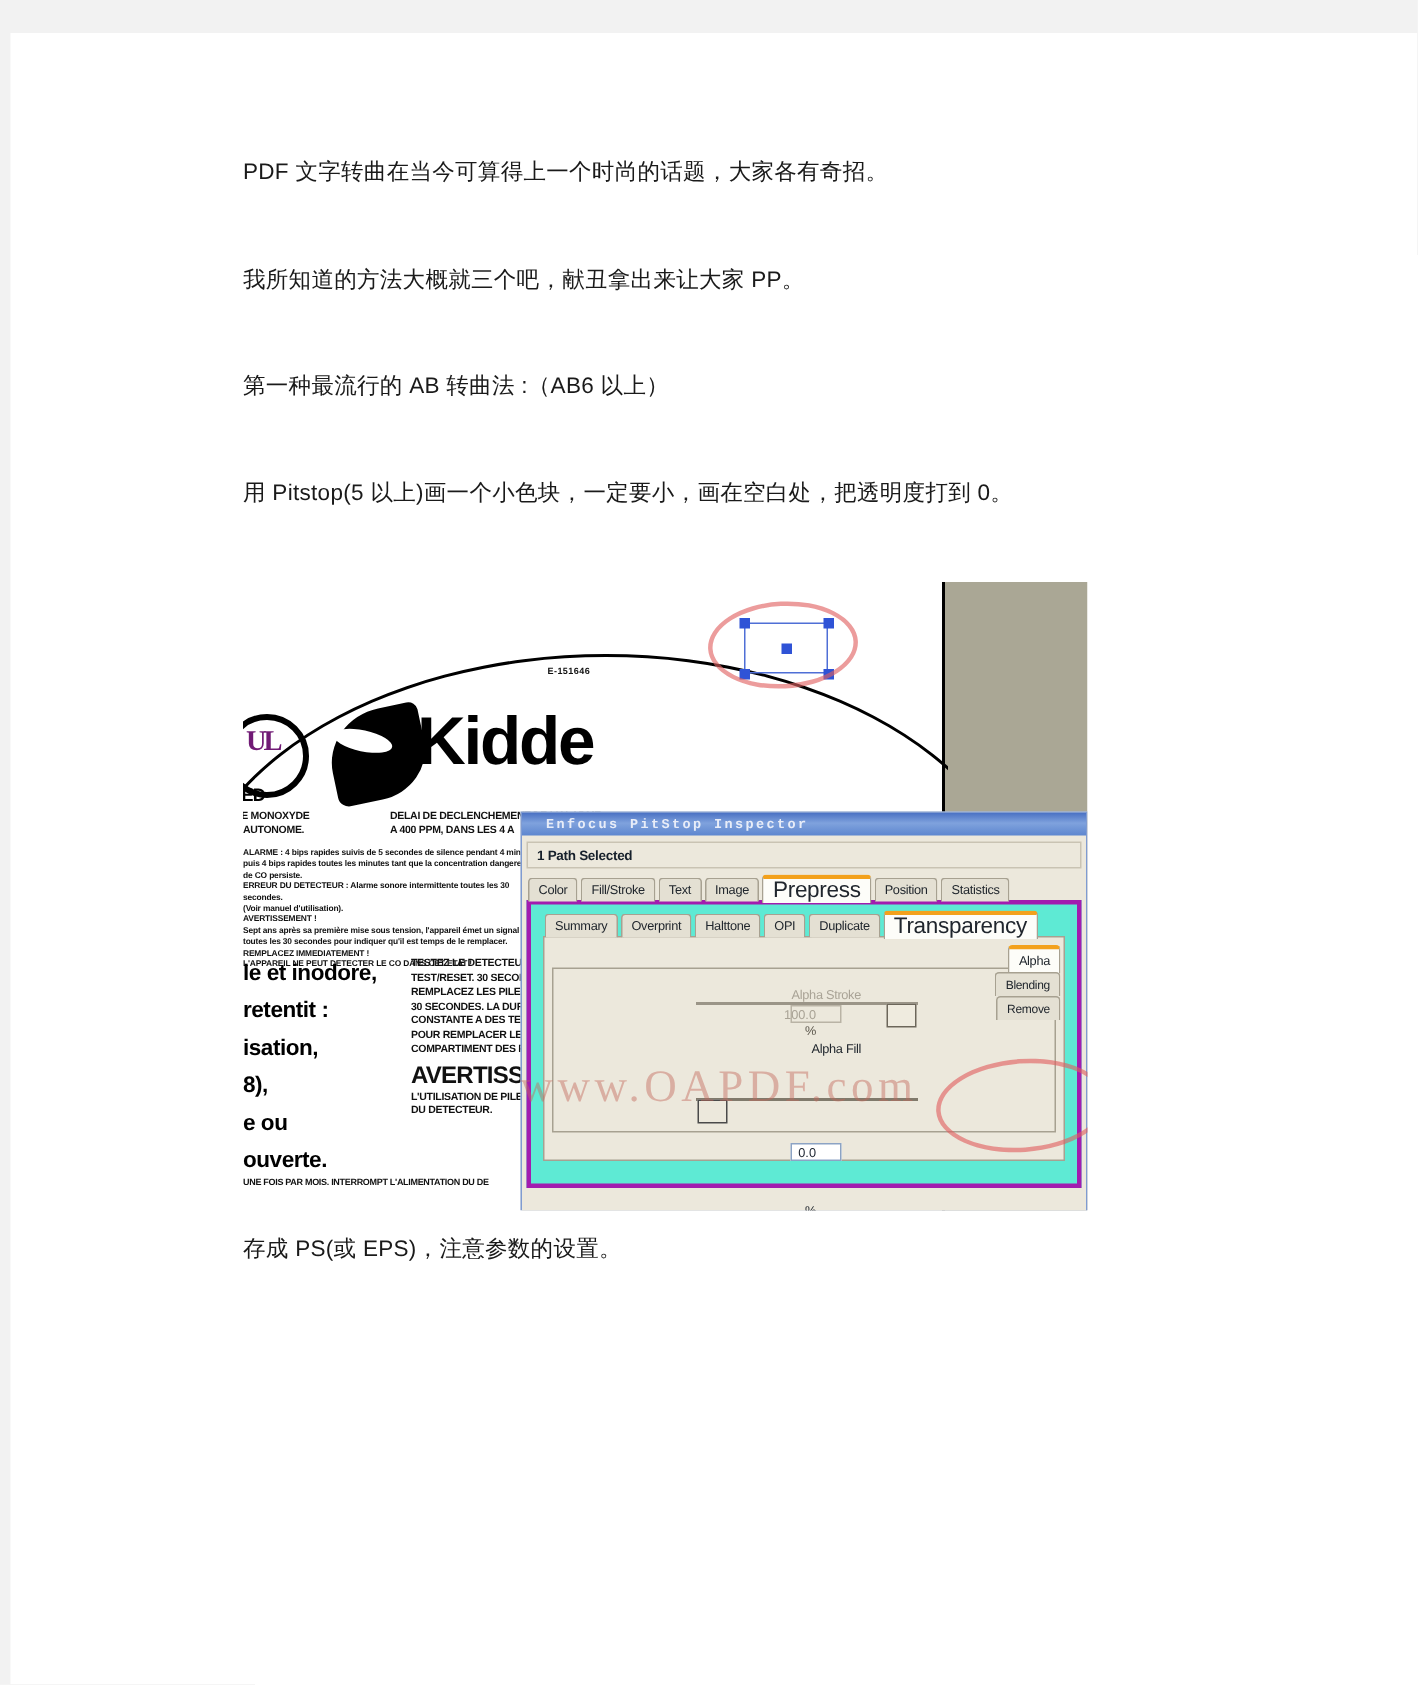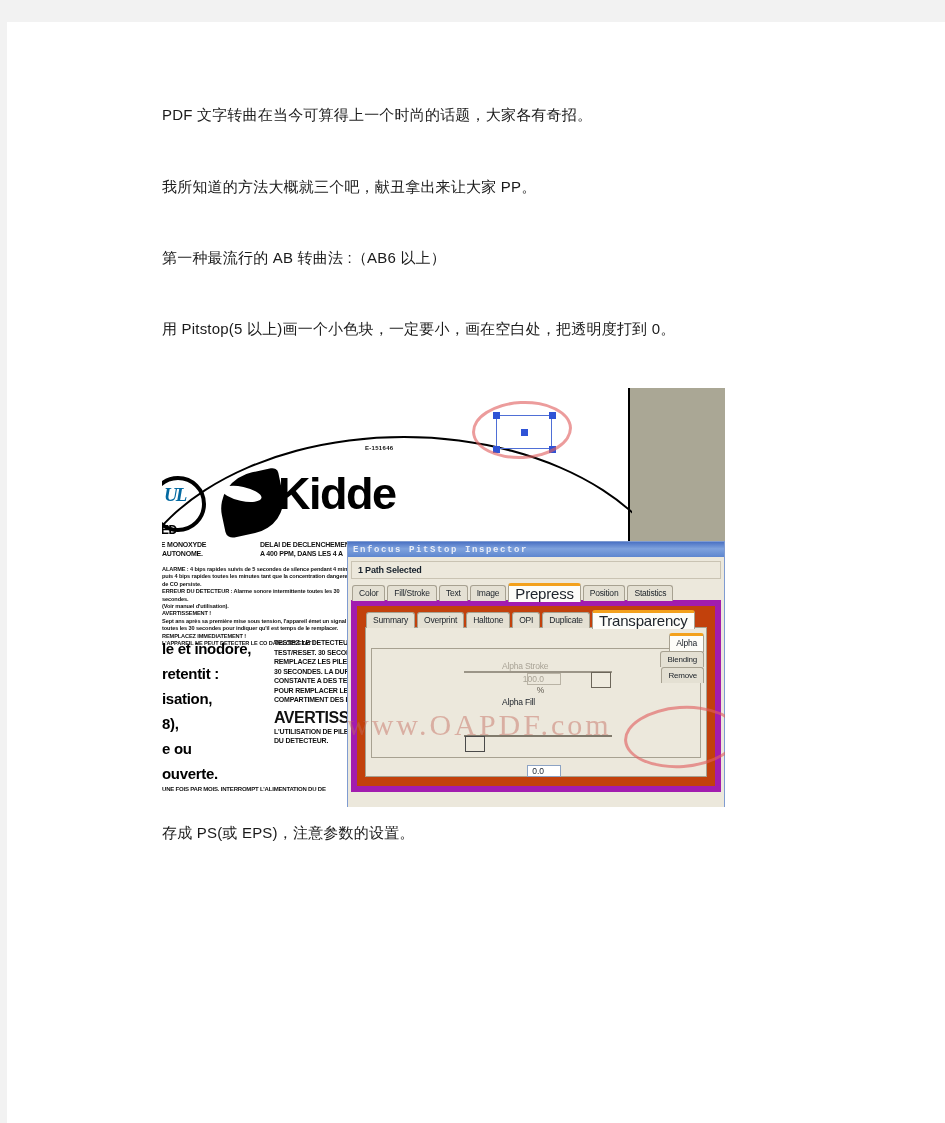--- a/index.html
+++ b/index.html
@@ -105,22 +105,21 @@
     height: 48px;
     border: 4px solid #000;
     border-radius: 50%;
   }
   .ul-letters {
     position: absolute;
     left: 2px;
     top: 96px;
     font-size: 19px;
     font-weight: bold;
-    font-style: italic;
-    color: #0369a1;
+    color: #701a75;
     font-family: "Liberation Serif", serif;
     letter-spacing: -2px;
   }
   .ul-sub {
     position: absolute;
     left: -8px;
     top: 135px;
     font-size: 12px;
     font-weight: bold;
     color: #000;
@@ -287,21 +286,21 @@
     height: 266px;
     background: #ece8dc;
     border: 1px solid #7f9bd1;
     box-sizing: border-box;
   }
   .ins-titlebar {
     height: 15px;
     background: linear-gradient(to bottom, #4b72c4 0%, #7fa2dd 45%, #5d86cf 100%);
     display: flex;
     align-items: center;
-    padding-left: 5px;
+    padding-left: 16px;
   }
   .ins-title {
     color: #e8edf8;
     font-size: 9px;
     font-weight: bold;
     font-family: "Liberation Mono", monospace;
     letter-spacing: 1.6px;
     white-space: nowrap;
   }
   .ins-body {
@@ -351,25 +350,26 @@
     border-top: 3px solid #f3a11c;
     padding-top: 2px;
     font-size: 15px;
     font-weight: normal;
     padding-bottom: 3px;
     margin-bottom: -1px;
   }
   .tabpanel-1 {
     position: relative;
     margin: 0 3px;
-    background: #c2410c;
-    border: 6px solid #a21caf;
+    background: #5eead4;
+    border: 3px solid #a21caf;
     height: 192px;
     box-sizing: border-box;
     margin-top: -1px;
+    text-align: right;
   }
   .tabrow2 {
     display: flex;
     align-items: flex-end;
     margin: 5px 0 0 9px;
     height: 17px;
     position: relative;
     z-index: 2;
   }
   .tabpanel-2 {

